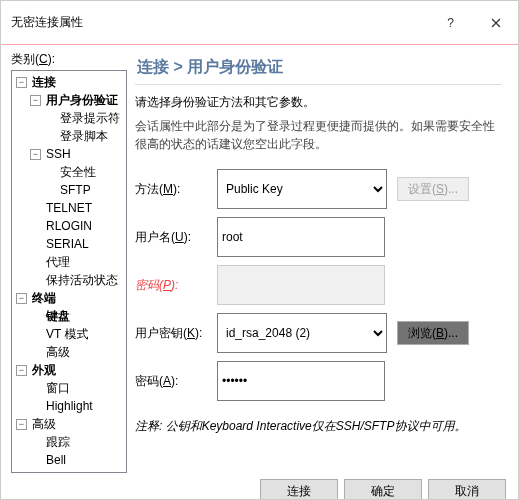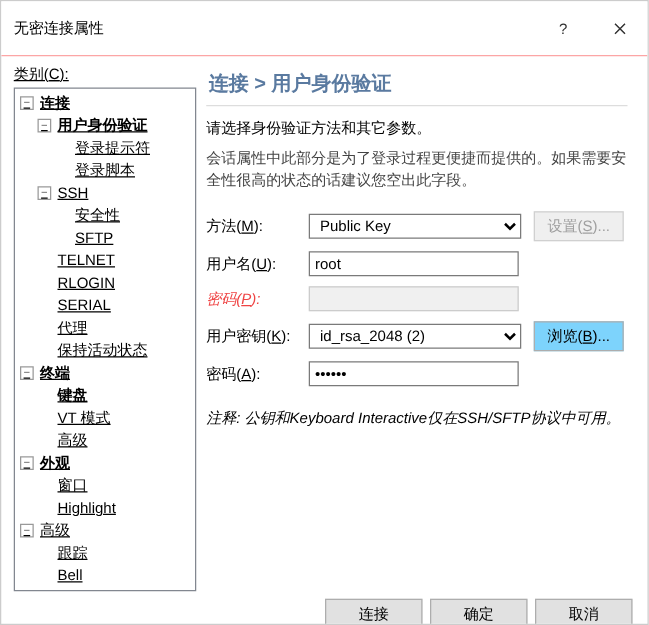--- a/index.html
+++ b/index.html
@@ -1,45 +1,45 @@
 <!DOCTYPE html>
 <html><head>
 <meta charset="utf-8">
 <style>
 * { box-sizing: border-box; margin: 0; padding: 0; }
 body { font-family: "Microsoft YaHei", "Segoe UI", Tahoma, sans-serif; font-size: 12px; background: #fff; color: #000; width: 519px; height: 500px; overflow: hidden; border: 1px solid #ccc; }
 .titlebar { height: 44px; display: flex; align-items: center; padding: 0 0 0 10px; background: #fff; border-bottom: 1px solid #fca5a5; }
 .titlebar .title { flex: 1; font-size: 12px; }
 .titlebar .winbtn { width: 45px; height: 30px; display: flex; align-items: center; justify-content: center; color: #333; }
 .content { display: flex; height: 428px; padding: 6px 10px 0 10px; gap: 8px; }
-.left-col { width: 146px; display: flex; flex-direction: column; text-decoration: underline; }
+.left-col { width: 116px; display: flex; flex-direction: column; }
 .cat-label { margin-bottom: 2px; }
 .cat-label u { text-decoration: underline; }
 .tree { flex: 1; border: 1px solid #828790; background: #fff; overflow: auto; padding: 2px 0; }
 .tree-item { white-space: nowrap; padding: 1px 0 1px 4px; display: flex; align-items: center; cursor: default; line-height: 16px; }
 .tree-item .toggle { width: 11px; height: 11px; border: 1px solid #999; display: inline-flex; align-items: center; justify-content: center; font-size: 9px; margin-right: 3px; line-height: 9px; color: #555; }
 .tree-item .spacer { display: inline-block; width: 14px; }
 .tree-item .label { padding: 0 2px; }
 .tree-item.bold .label { font-weight: bold; }
 .tree-item.d1 { padding-left: 4px; }
 .tree-item.d2 { padding-left: 18px; }
 .tree-item.d3 { padding-left: 32px; align-items: center; }
 .right-col { flex: 1; padding: 2px 6px 0 0; }
 .breadcrumb { color: #5a7aa0; font-weight: bold; padding: 4px 0 6px 2px; border-bottom: 1px solid #ddd; margin-bottom: 8px; font-size: 16px; }
 .desc { margin-bottom: 6px; line-height: 1.5; }
 .hint { color: #444; line-height: 1.5; margin-bottom: 16px; }
 .form-row { display: flex; align-items: center; margin-bottom: 8px; }
 .form-row .flabel { width: 82px; }
 .form-row .flabel u { text-decoration: underline; }
 .form-row .flabel.disabled { color: #ef4444; font-style: italic; }
 .form-row .fcontrol { flex: 1; display: flex; gap: 10px; align-items: center; }
-select, input[type=text], input[type=password] { height: 20px; border: 1px solid #7a7a7a; background: #fff; font-family: inherit; font-size: 12px; padding: 0 4px; }
+select, input[type=text], input[type=password] { height: 40px; border: 1px solid #7a7a7a; background: #fff; font-family: inherit; font-size: 12px; padding: 0 4px; }
 select { width: 170px; }
 input[type=text], input[type=password] { width: 168px; }
-button.side { height: 24px; padding: 0 10px; min-width: 70px; background: #7dd3fc; border: 1px solid #adadad; font-family: inherit; font-size: 12px; }
+button.side { height: 24px; padding: 0 10px; min-width: 70px; background: #737373; border: 1px solid #adadad; font-family: inherit; font-size: 12px; }
 button.side:disabled { color: #a0a0a0; background: #efefef; border-color: #d0d0d0; }
 button.side u { text-decoration: underline; }
 .note { margin-top: 16px; line-height: 1.5; font-style: italic; }
 .footer { height: 36px; display: flex; justify-content: flex-end; align-items: center; gap: 6px; padding: 0 12px; }
 .footer button { width: 78px; height: 24px; background: #e1e1e1; border: 1px solid #adadad; font-family: inherit; font-size: 12px; }
 </style>
 </head>
 <body>
 
 <div class="titlebar">

